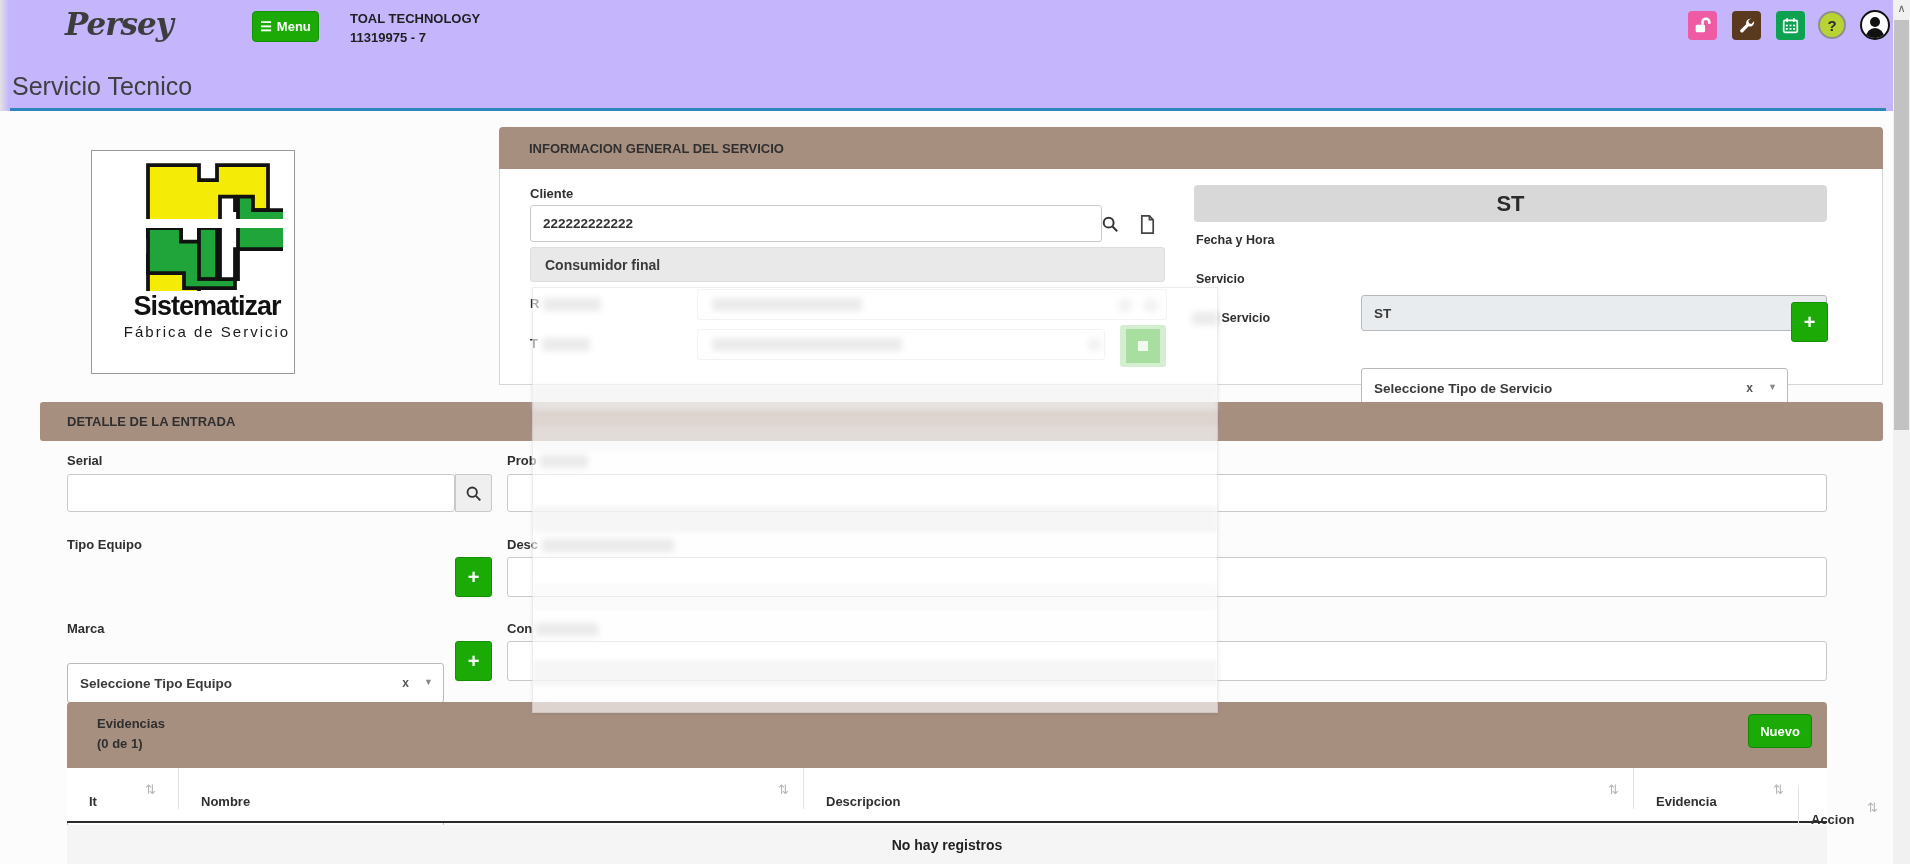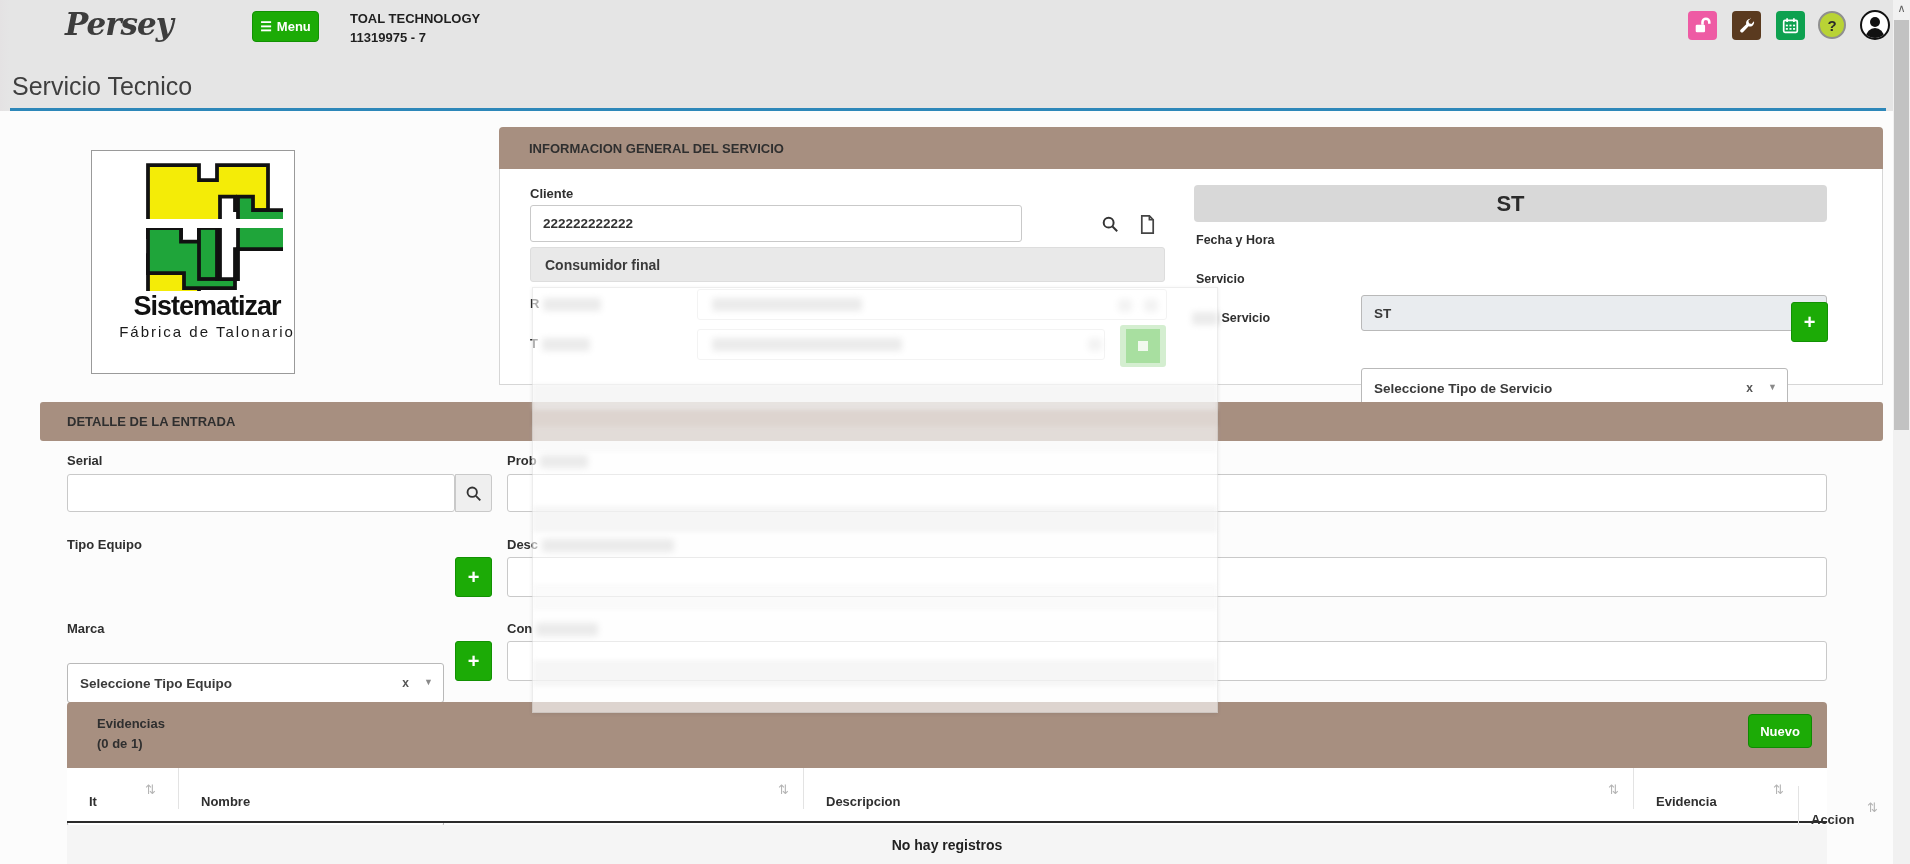--- a/index.html
+++ b/index.html
@@ -1,19 +1,19 @@
 <!DOCTYPE html>
 <html><head>
 <meta charset="utf-8">
 <style>
   * { margin:0; padding:0; box-sizing:border-box; }
   html,body { width:1910px; height:864px; overflow:hidden; background:#fff;
     font-family:"Liberation Sans", sans-serif; }
   .abs { position:absolute; }
-  .stage { position:relative; width:1910px; height:864px; background:#e5e5e5; }
+  .stage { position:relative; width:1910px; height:864px; background:#c4b5fd; }
 
   
   .brand { font-family:"DejaVu Serif", serif; font-style:italic; font-weight:bold;
     font-size:31px; color:#3d3d3d; letter-spacing:-1px; }
   .menu-btn { background:#1cab06; border:1px solid #129103; border-radius:4px;
     color:#fff; font-size:13px; font-weight:bold; display:flex; align-items:center;
     justify-content:center; gap:5px; cursor:pointer; }
   .company { font-size:13px; font-weight:bold; color:#1f1f1f; line-height:19px; }
   .hicon { width:29px; height:29px; border-radius:4px; display:flex; align-items:center;
     justify-content:center; cursor:pointer; }
@@ -147,30 +147,30 @@
   <div class="abs" style="left:91px;top:150px;width:204px;height:224px;background:#fff;border:1px solid #9a9a9a;">
     <svg width="150" height="132" style="position:absolute;left:41px;top:8px;" viewBox="0 0 100 88">
       <g stroke="#111" stroke-width="2.5" stroke-linejoin="miter">
         <path d="M10 4 h34 v10 h12 v-10 h34 v30 h-22 v-9 h-10 v55 h-14 v10 h-34 v-26 h22 v9 h12 v-30 h-12 v9 h-22 z" fill="#f4ec07"></path>
         <path d="M10 46 h22 v9 h12 v-9 h12 v34 h14 v-55 h10 v9 h22 v26 h-34 v26 h-34 v-10 h-24 z" fill="#1fa53a" stroke-width="2.5"></path>
         <rect x="44" y="46" width="12" height="34" fill="#1fa53a"></rect>
       </g>
       <rect x="0" y="40" width="100" height="6" fill="#fff"></rect>
     </svg>
     <div class="abs" style="left:0;top:140px;width:230px;text-align:center;font-weight:bold;font-size:27px;color:#111;letter-spacing:-1px;">Sistematizar</div>
-    <div class="abs" style="left:0;top:172px;width:230px;text-align:center;font-size:15px;color:#1a1a1a;letter-spacing:2px;">Fábrica de Talonario</div>
+    <div class="abs" style="left:0;top:172px;width:230px;text-align:center;font-size:15px;color:#1a1a1a;letter-spacing:2px;">Fábrica de Servicio</div>
   </div>
 
   <div class="abs panel-hd" style="left:499px;top:127px;width:1384px;height:42px;padding-left:30px;">
     <span>INFORMACION GENERAL DEL SERVICIO</span>
   </div>
   <div class="abs panel-bd" style="left:499px;top:169px;width:1384px;height:216px;"></div>
 
   <div class="abs lbl" style="left:530px;top:186px;">Cliente</div>
-  <div class="abs" style="left:530px;top:205px;width:492px;height:37px;">
+  <div class="abs" style="left:530px;top:205px;width:572px;height:37px;">
     <input class="inp" value="222222222222" style="">
   </div>
   <div class="abs flat-icon-btn" style="left:1095px;top:209px;width:30px;height:30px;">
     <svg width="18" height="18" viewBox="0 0 20 20">
       <circle cx="8.5" cy="8.5" r="5.5" fill="none" stroke="#333" stroke-width="2.2"></circle>
       <line x1="12.8" y1="12.8" x2="18" y2="18" stroke="#333" stroke-width="2.2"></line>
     </svg>
   </div>
   <div class="abs flat-icon-btn" style="left:1132px;top:209px;width:30px;height:30px;">
     <svg width="17" height="19" viewBox="0 0 16 20">

